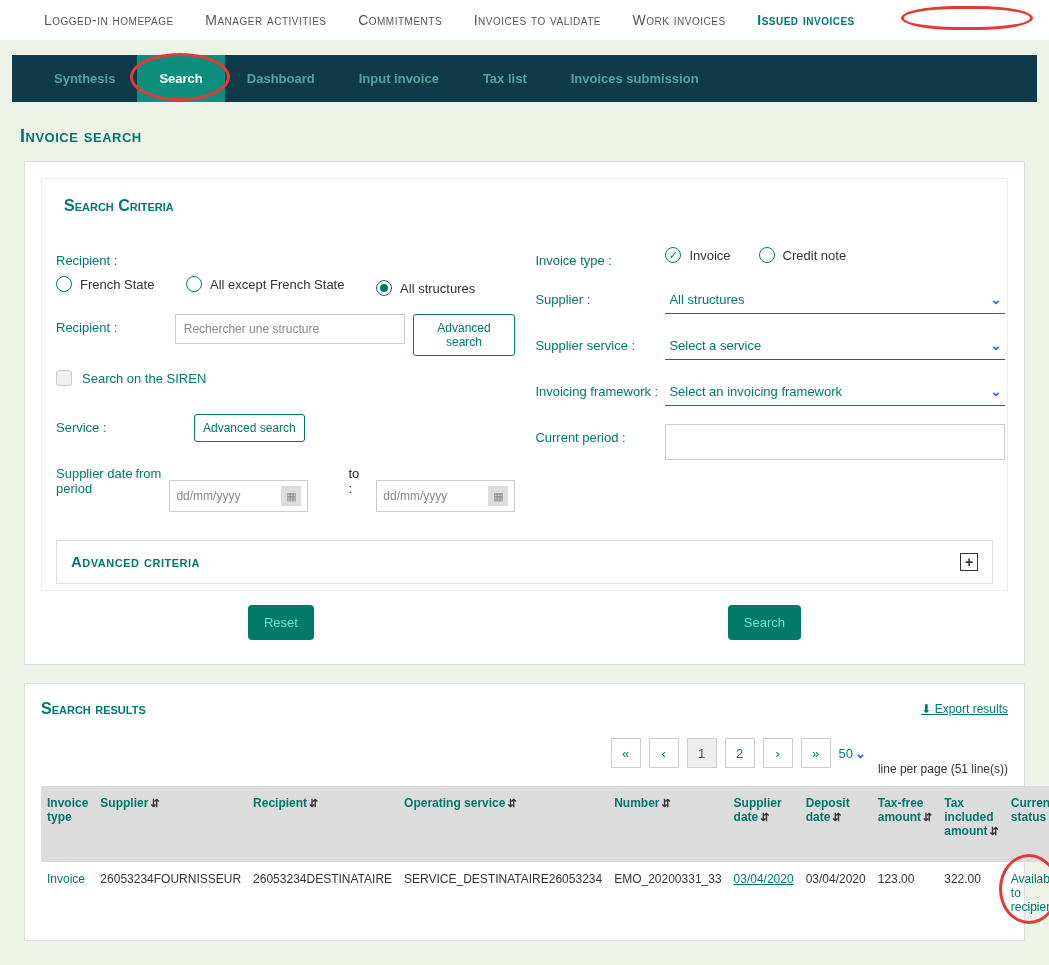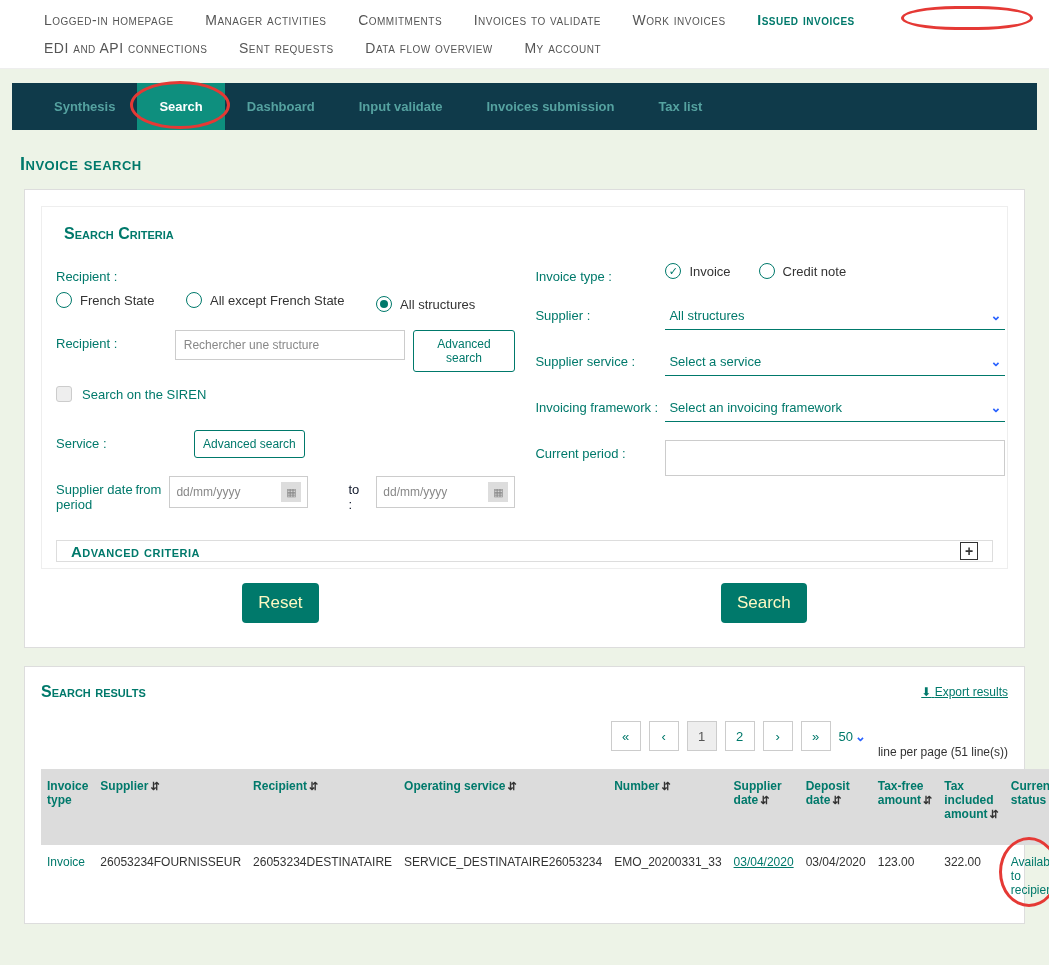--- a/index.html
+++ b/index.html
@@ -78,21 +78,21 @@
   }
   .panel-inner {
     border: 1px solid #eee;
     padding: 14px 14px 6px 14px;
   }
   .section-title {
     color: #00796b;
     font-variant: small-caps;
     font-size: 16px;
     font-weight: bold;
-    margin: 4px 0 20px 8px;
+    margin: 4px 0 32px 8px;
   }
   .two-col { display: flex; }
   .col { flex: 1; padding-right: 20px; }
   .label {
     color: #00796b;
     font-size: 13px;
     display: inline-block;
     width: 130px;
     vertical-align: top;
     padding-top: 6px;
@@ -153,42 +153,42 @@
     width:340px;
     cursor:pointer;
   }
   .dropdown .chev { color:#2962ff; font-weight:bold; }
   .blank-input {
     border:1px solid #ccc; width:340px; height:36px; background:#fff;
   }
   .date-input {
     border:1px solid #ccc; padding:5px 6px; font-size:12px;
     width:140px; display:inline-flex; align-items:center;
-    justify-content:space-between; color:#888; background:#fff;
+    justify-content:space-between; color:#888; background:#fff;margin-top:20px;
   }
   .date-input .cal { background:#ddd; width:20px; height:20px;
     display:inline-flex; align-items:center; justify-content:center; font-size:11px; }
   .adv-bar {
-    border:1px solid #ddd; padding:1px 14px;
-    display:flex; justify-content:space-between; align-items:flex-end;
+    border:1px solid #ddd; padding:12px 14px;
+    display:flex; justify-content:space-between; align-items:flex-start;
     margin-top:10px;
   }
   .adv-bar .title {
     color:#00796b; font-variant:small-caps; font-weight:bold;
     letter-spacing:0.5px; font-size:15px;
   }
   .plus-icon {
     border:1px solid #333; width:18px; height:18px;
     display:inline-flex; align-items:center; justify-content:center;
     font-size:14px; font-weight:bold;
   }
   .action-row { display:flex; justify-content:space-around; padding:14px 0 8px; }
   .btn {
-    background:#00796b; color:#fef9c3; border:none;
-    padding:10px 16px; border-radius:4px; font-size:17px;
+    background:#00796b; color:#5eead4; border:none;
+    padding:10px 16px; border-radius:4px; font-size:13px;
     cursor:pointer;
   }
   .results-head {
     display:flex; justify-content:space-between; align-items:center;
     margin-bottom:12px;
   }
   .export { color:#00796b; font-size:12px; text-decoration:underline; cursor:pointer; }
   .pager-row { display:flex; justify-content:flex-end; align-items:center; gap:8px; margin-bottom:10px; }
   .pager-btn {
     border:1px solid #ccc; background:#fff; width:30px; height:30px;
@@ -222,36 +222,30 @@
 <body>
 
 <div class="top-nav" style="position:relative">
   <a>Logged-in homepage</a>
   <a>Manager activities</a>
   <a>Commitments</a>
   <a>Invoices to validate</a>
   <a>Work invoices</a>
   <a class="active">Issued invoices</a>
   <div class="circle-red circle-top"></div>
-  <div>
-    <a>EDI and API connections</a>
-    <a>Sent requests</a>
-    <a>Data flow overview</a>
-    <a>My account</a>
-  </div>
 </div>
 
 <div class="sub-wrap">
   <div class="sub-nav">
     <a>Synthesis</a>
     <a class="active">Search</a>
     <a>Dashboard</a>
-    <a>Input validate</a>
+    <a>Input invoice</a>
+    <a>Tax list</a>
     <a>Invoices submission</a>
-    <a>Tax list</a>
   </div>
   <div class="circle-red circle-sub"></div>
 </div>
 
 <div class="page-title">Invoice search</div>
 
 <div class="panel">
   <div class="panel-inner">
     <div class="section-title">Search Criteria</div>
 

